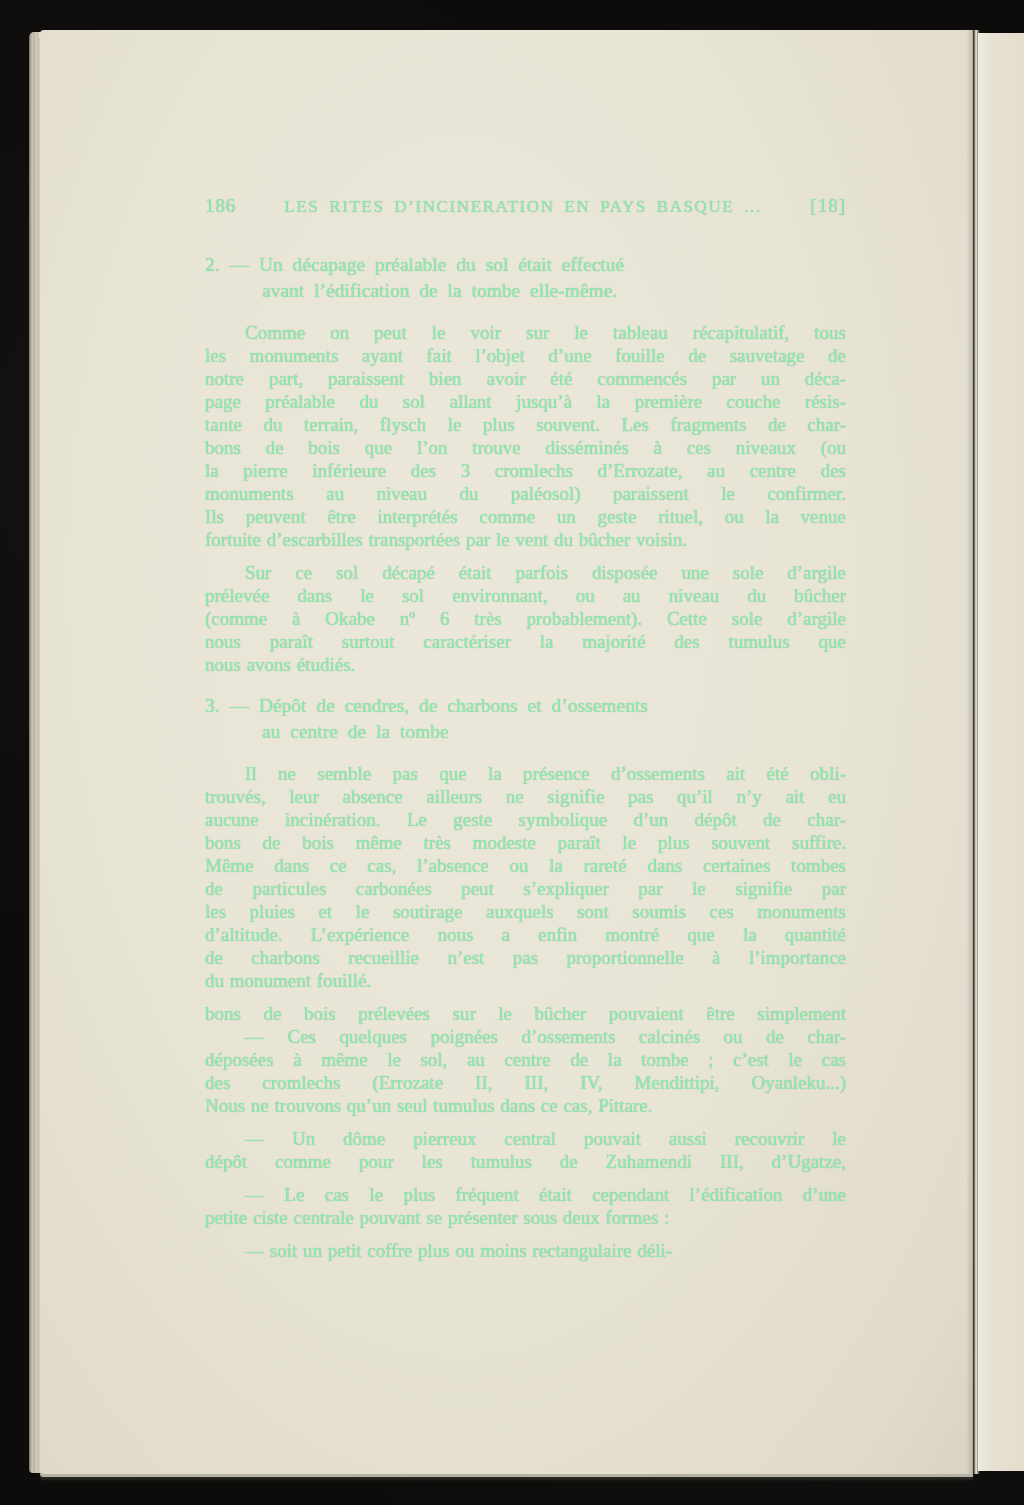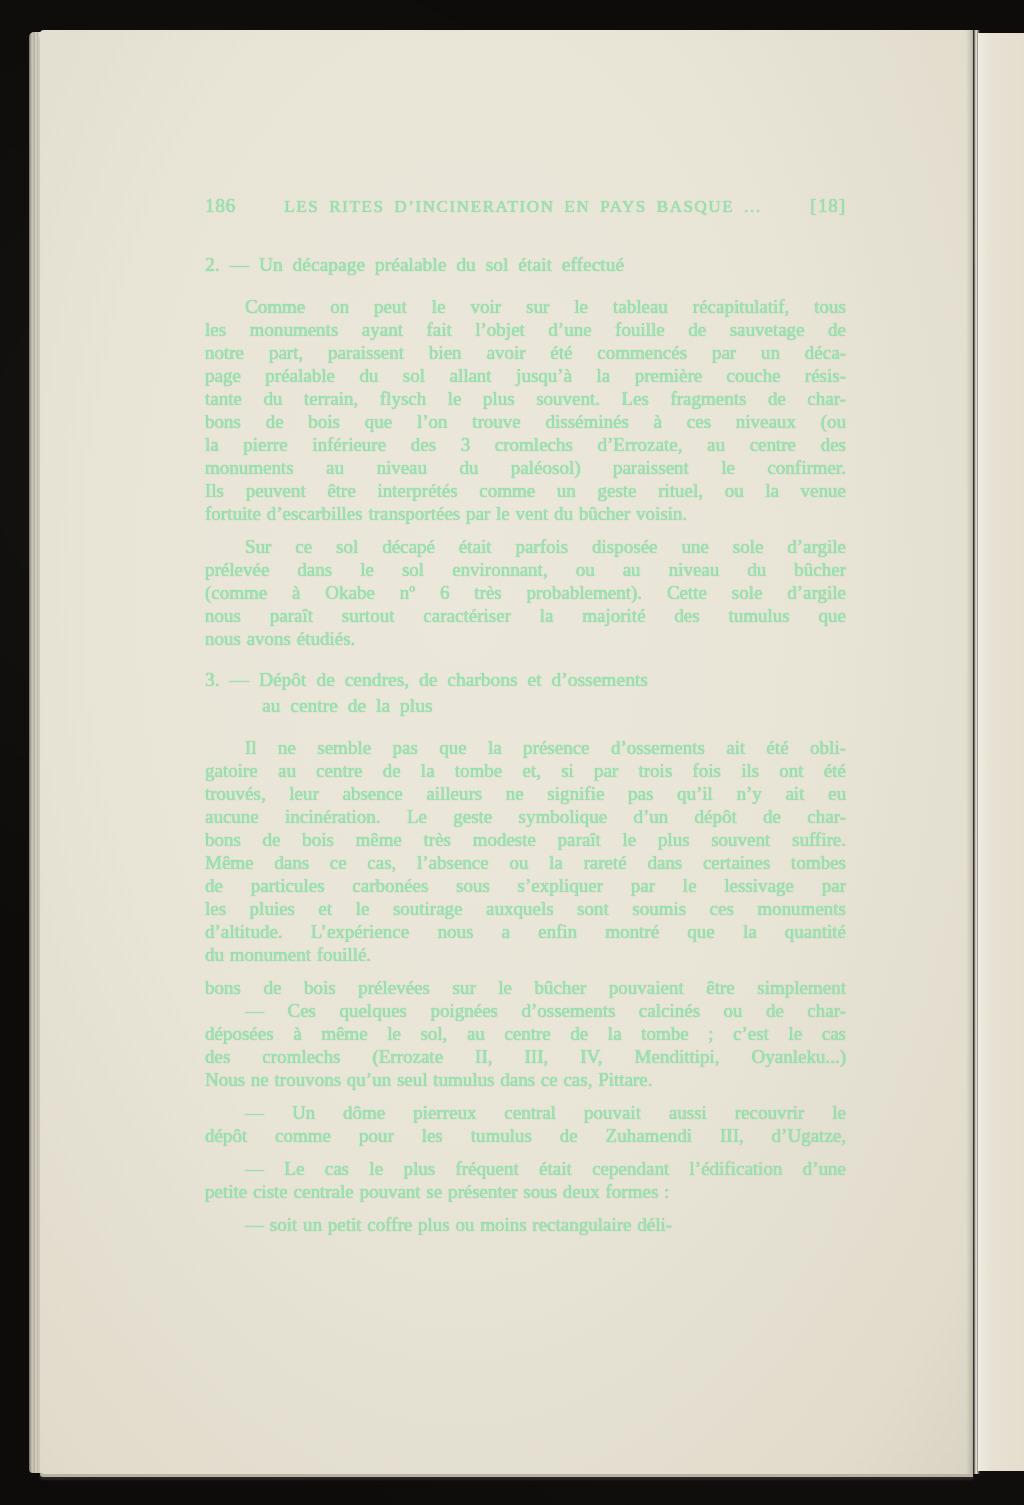--- a/index.html
+++ b/index.html
@@ -98,20 +98,21 @@
 
 <div class="text-column">
   <div class="page-header">
     <span class="page-number">186</span>
     <span class="running-title">LES RITES D’INCINERATION EN PAYS BASQUE ...</span>
     <span class="issue-number">[18]</span>
   </div>
   <div id="text-blocks">
       <div class="block heading">
         <div class="line first">2. — Un décapage préalable du sol était effectué</div>
+        <div class="line last">avant l’édification de la tombe elle-même.</div>
       </div>
       <div class="block paragraph para-first">
         <div class="line first">Comme on peut le voir sur le tableau récapitulatif, tous</div>
         <div class="line">les monuments ayant fait l’objet d’une fouille de sauvetage de</div>
         <div class="line">notre part, paraissent bien avoir été commencés par un déca-</div>
         <div class="line">page préalable du sol allant jusqu’à la première couche résis-</div>
         <div class="line">tante du terrain, flysch le plus souvent. Les fragments de char-</div>
         <div class="line">bons de bois que l’on trouve disséminés à ces niveaux (ou</div>
         <div class="line">la pierre inférieure des 3 cromlechs d’Errozate, au centre des</div>
         <div class="line">monuments au niveau du paléosol) paraissent le confirmer.</div>
@@ -120,32 +121,32 @@
       </div>
       <div class="block paragraph">
         <div class="line first">Sur ce sol décapé était parfois disposée une sole d’argile</div>
         <div class="line">prélevée dans le sol environnant, ou au niveau du bûcher</div>
         <div class="line">(comme à Okabe nº 6 très probablement). Cette sole d’argile</div>
         <div class="line">nous paraît surtout caractériser la majorité des tumulus que</div>
         <div class="line last">nous avons étudiés.</div>
       </div>
       <div class="block heading">
         <div class="line first">3. — Dépôt de cendres, de charbons et d’ossements</div>
-        <div class="line last">au centre de la plus</div>
+        <div class="line last">au centre de la tombe</div>
       </div>
       <div class="block paragraph para-first">
         <div class="line first">Il ne semble pas que la présence d’ossements ait été obli-</div>
-        <div class="line">gatoire au centre de la tombe et, si par trois fois ils ont été</div>
         <div class="line">trouvés, leur absence ailleurs ne signifie pas qu’il n’y ait eu</div>
         <div class="line">aucune incinération. Le geste symbolique d’un dépôt de char-</div>
         <div class="line">bons de bois même très modeste paraît le plus souvent suffire.</div>
         <div class="line">Même dans ce cas, l’absence ou la rareté dans certaines tombes</div>
-        <div class="line">de particules carbonées sous s’expliquer par le lessivage par</div>
+        <div class="line">de particules carbonées peut s’expliquer par le signifie par</div>
         <div class="line">les pluies et le soutirage auxquels sont soumis ces monuments</div>
         <div class="line">d’altitude. L’expérience nous a enfin montré que la quantité</div>
+        <div class="line">de charbons recueillie n’est pas proportionnelle à l’importance</div>
         <div class="line last">du monument fouillé.</div>
       </div>
       <div class="block paragraph">
         <div class="line">bons de bois prélevées sur le bûcher pouvaient être simplement</div>
         <div class="line first">— Ces quelques poignées d’ossements calcinés ou de char-</div>
         <div class="line">déposées à même le sol, au centre de la tombe ; c’est le cas</div>
         <div class="line">des cromlechs (Errozate II, III, IV, Mendittipi, Oyanleku...)</div>
         <div class="line last">Nous ne trouvons qu’un seul tumulus dans ce cas, Pittare.</div>
       </div>
       <div class="block paragraph">

